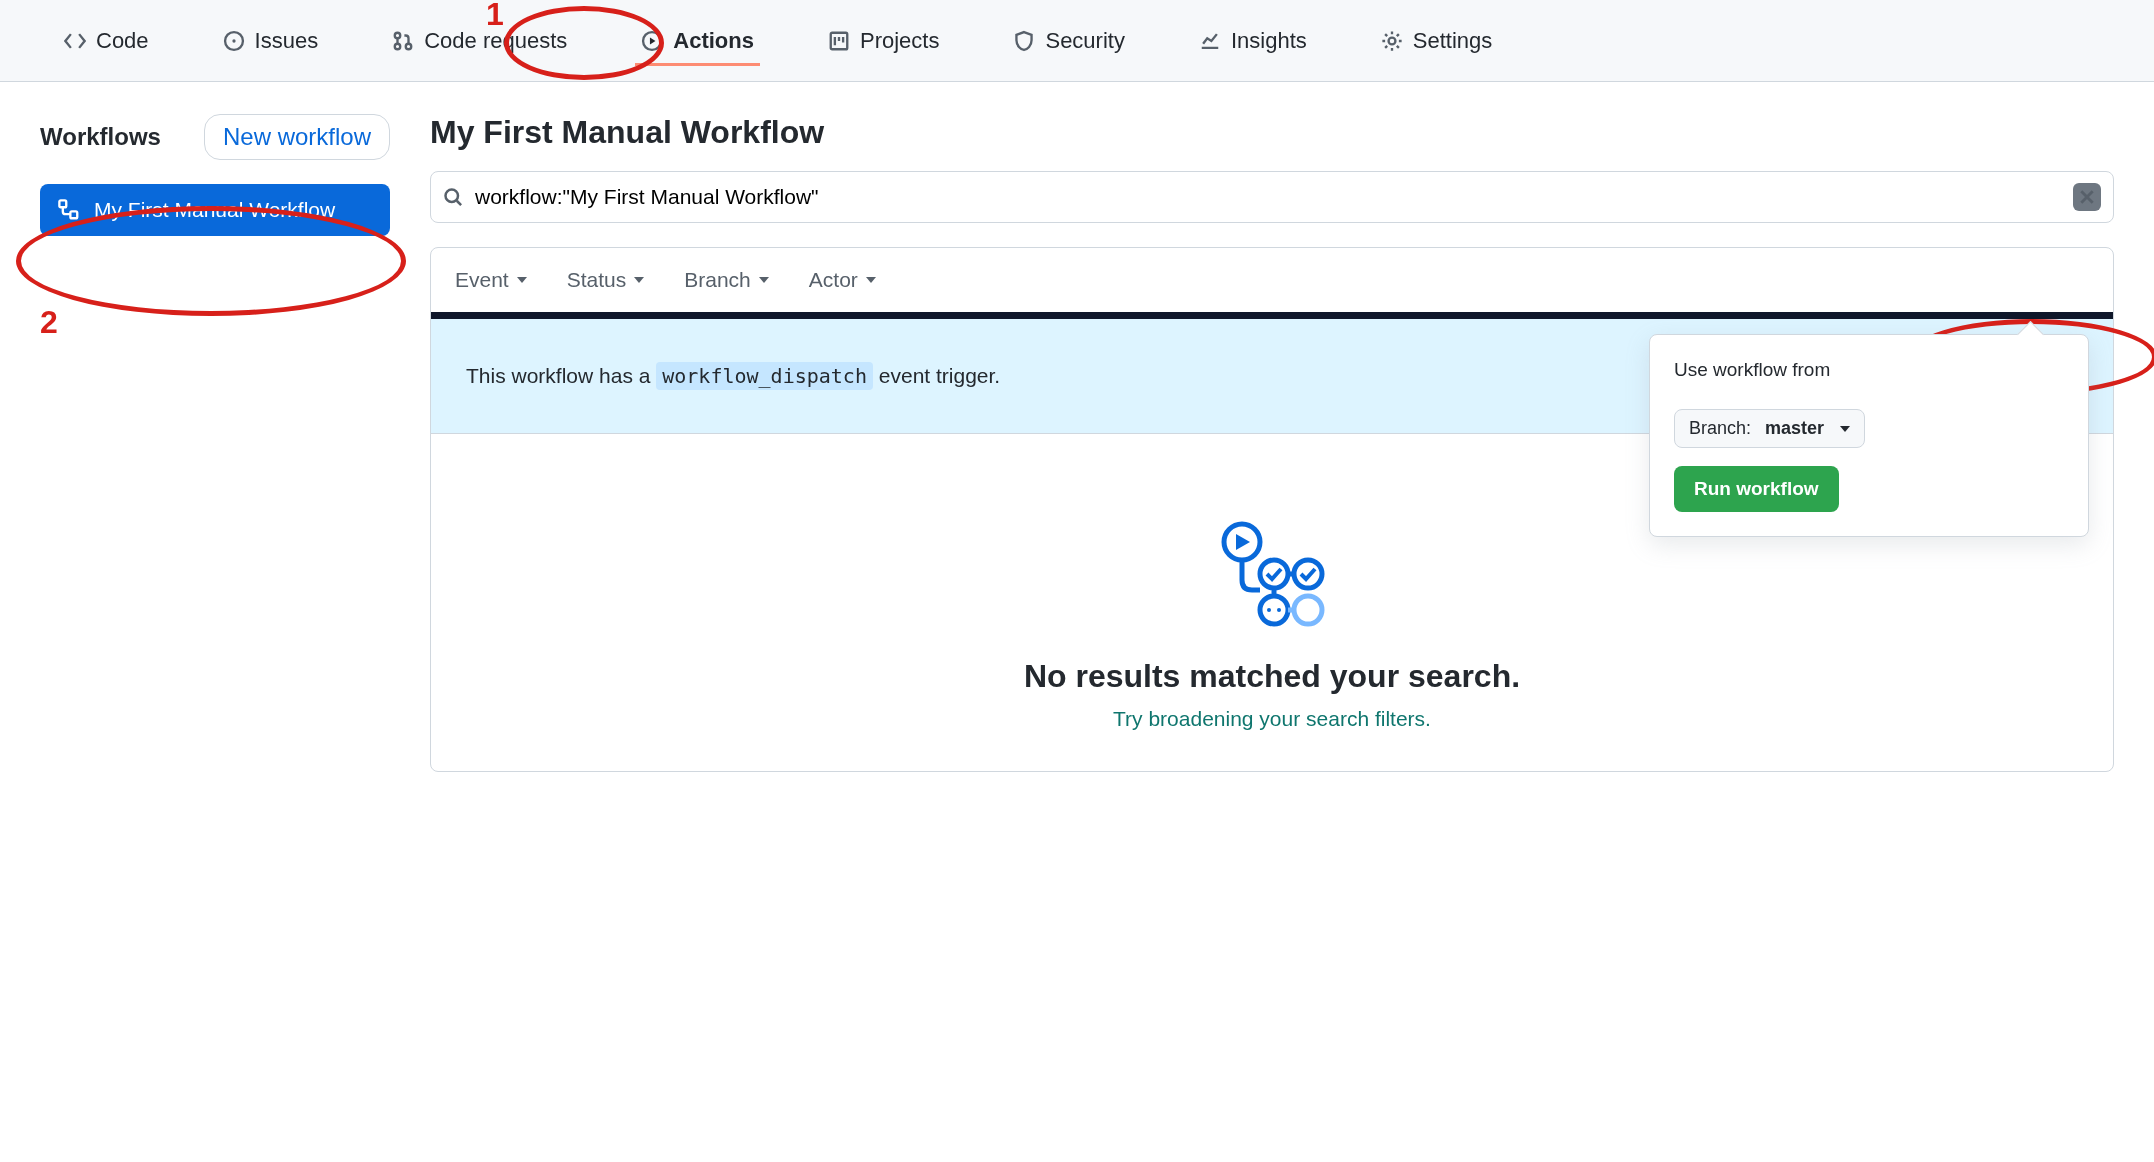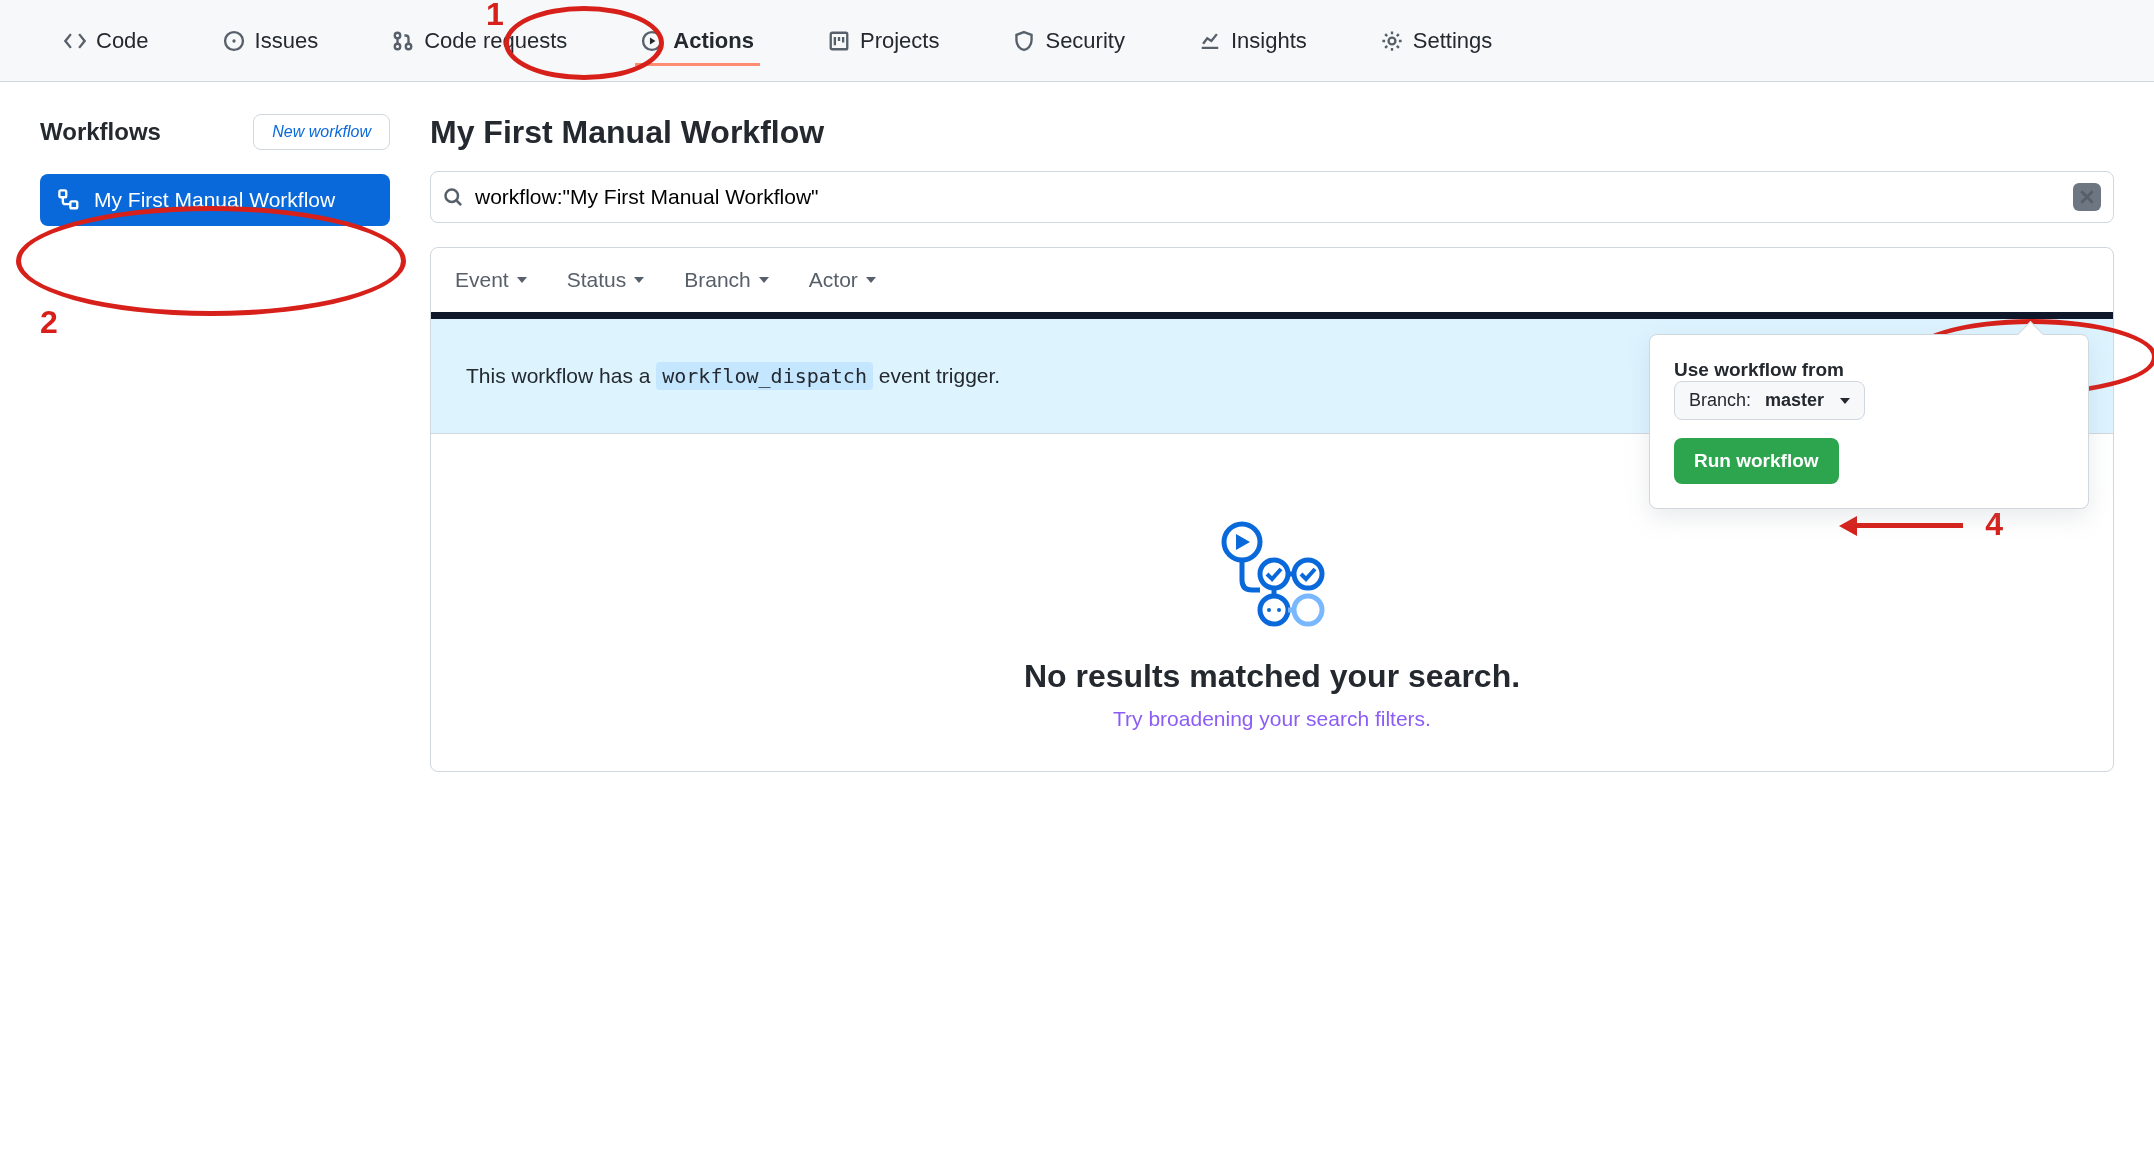--- a/index.html
+++ b/index.html
@@ -85,27 +85,26 @@
     justify-content:space-between;
     align-items:center;
     margin-bottom:24px;
   }
   .sbhead h2{ font-size:24px; font-weight:600; }
   .btn{
     display:inline-flex;
     align-items:center;
     gap:8px;
     border:1px solid #d0d7de;
-    border-radius:8px;
+    border-radius:16px;
     padding:8px 18px;
     background:#f6f8fa;
-    font-size:16px;
+    font-size:24px;
     cursor:pointer;
     white-space:nowrap;
-    font-style:italic;
   }
   .btn.link{ background:#fff; color:#0969da; font-weight:500; }
   .sb-link{
     display:block;
     padding:10px 18px;
     color:#24292f;
     font-size:21px;
     cursor:pointer;
     border-radius:8px;
   }
@@ -223,21 +222,21 @@
   .popover::before{
     content:"";
     position:absolute;
     top:-10px; right:48px;
     width:18px;height:18px;
     background:#fff;
     border-left:1px solid #d0d7de;
     border-top:1px solid #d0d7de;
     transform:rotate(45deg);
   }
-  .popover h4{ font-size:19px; font-weight:700; margin-bottom:0; }
+  .popover h4{ font-size:19px; font-weight:400; margin-bottom:28px; }
   .branch-sel{
     display:inline-flex;align-items:center;gap:14px;
     border:1px solid #d0d7de;border-radius:8px;
     background:#f6f8fa;
     padding:8px 14px;
     font-size:18px;
     cursor:pointer;
     margin-bottom:18px;
   }
   .branch-sel b{ font-weight:600; }
@@ -250,21 +249,21 @@
     border-radius:8px;
     padding:12px 20px;
     font-size:19px;
     cursor:pointer;
   }
   .empty{
     padding:80px 24px 40px;
     text-align:center;
   }
   .empty h2{ font-size:32px; font-weight:600; margin:24px 0 12px; }
-  .empty p{ font-size:21px; color:#8b5cf6; }
+  .empty p{ font-size:21px; color:#0f766e; }
   .wf-illus{ width:120px;height:120px; margin:0 auto 0; display:block;}
   .status-badge-btn{
     border:1px solid #d0d7de;
     background:#f6f8fa;
     border-radius:8px;
     padding:12px 20px;
     font-size:21px;
     display:flex;align-items:center;gap:10px;
     cursor:pointer;
   }

